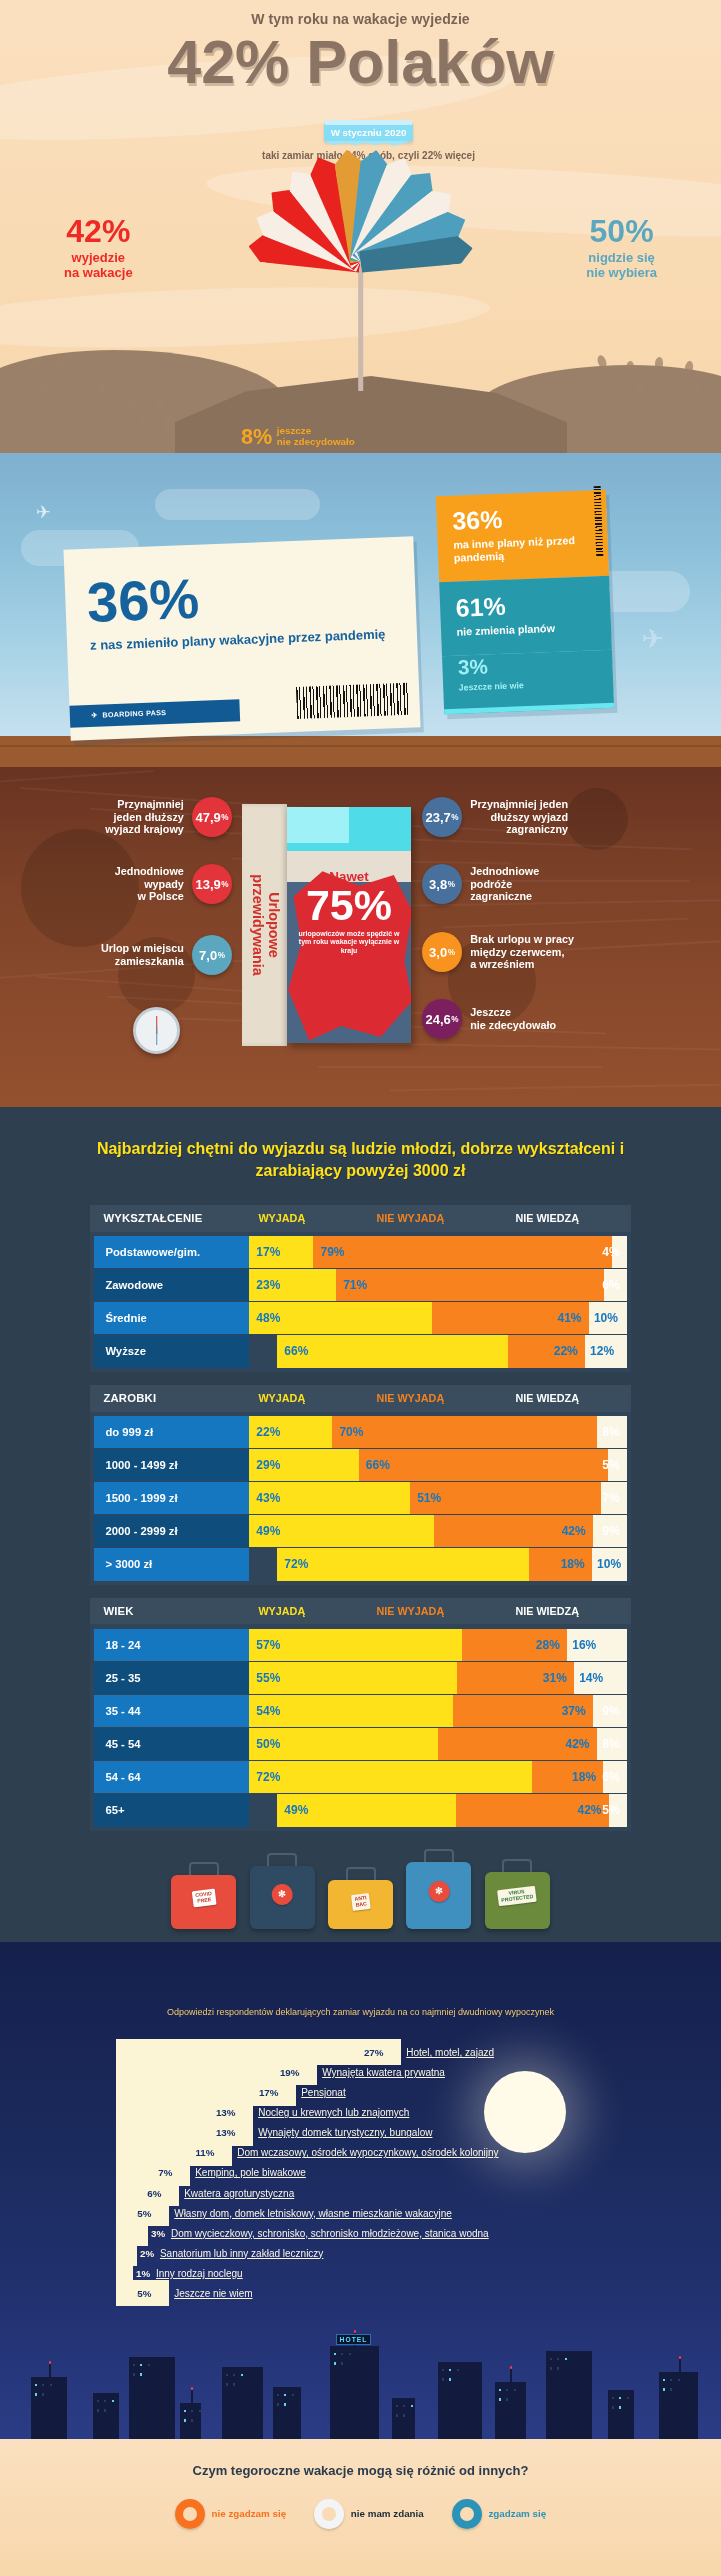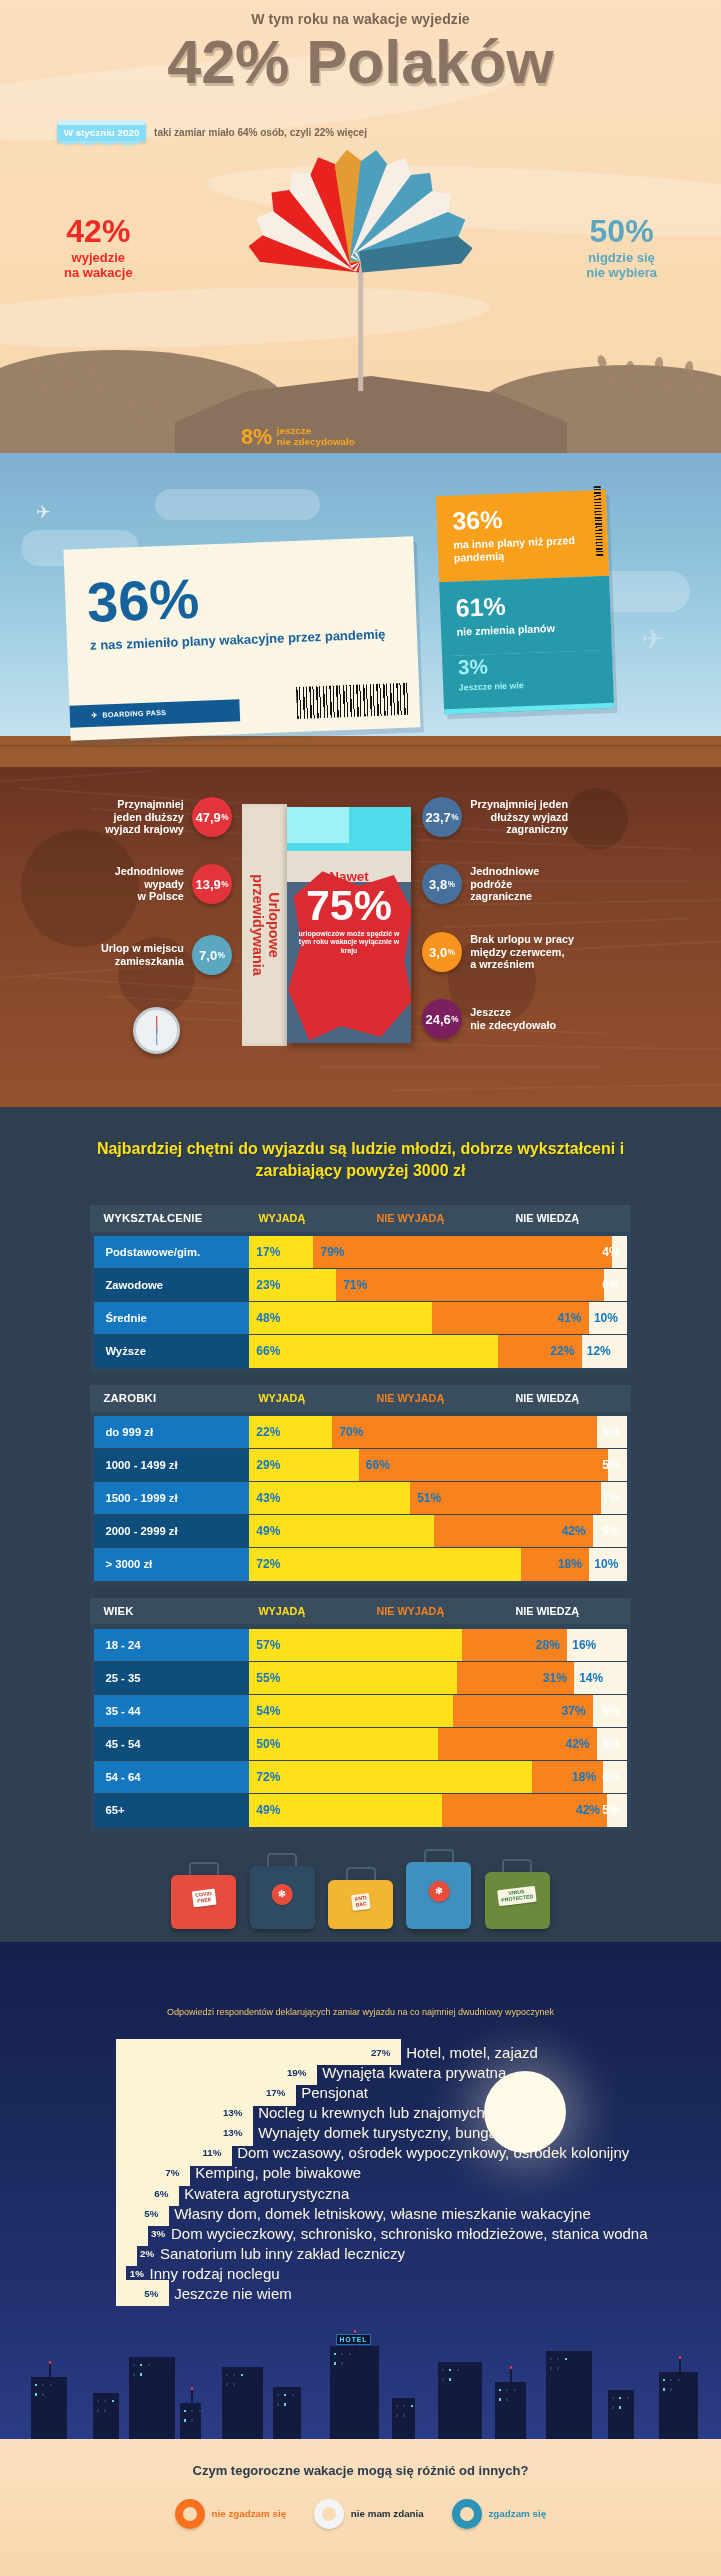--- a/index.html
+++ b/index.html
@@ -32,21 +32,21 @@
     position:absolute;top:11.3px;left:0;width:721px;text-align:center;
     font-size:14px;color:#7a6355;font-weight:700;letter-spacing:0.1px;
   }
   .sec1-big{
     position:absolute;top:32px;left:0;width:721px;text-align:center;
     font-size:61px;line-height:1;font-weight:800;color:#8c7464;
     text-shadow:1.5px 2.6px 0 rgba(120,96,78,.35);
   }
   .sec1-sub{
     position:absolute;top:123px;left:57px;width:623px;
-    font-size:10px;color:#7a6355;font-weight:700;display:flex;align-items:center;gap:8px;
+    font-size:10px;color:#7a6355;font-weight:700;display:flex;align-items:center;gap:8px;flex-direction:column;
   }
   .ice-badge{
     display:inline-block;background:#86ddf5;color:#fff;font-weight:800;font-size:9.8px;
     padding:3.6px 6.7px 4.6px 6.7px;border-radius:2.1px;position:relative;
     box-shadow:0 1.5px 3.1px rgba(0,0,0,.12);
   }
   .ice-badge::before{content:"";position:absolute;top:-2.6px;left:1px;right:1px;height:4.6px;background:#cdeefb;border-radius:2.1px 2.1px 0 0;}
   .ice-badge::after{content:"";position:absolute;bottom:-3.6px;left:2.1px;right:2.1px;height:5.2px;background:#9fe4f7;
     clip-path:polygon(0 0,100% 0,92% 60%,80% 100%,70% 45%,58% 90%,46% 40%,34% 95%,22% 45%,10% 85%,0 40%);}
   .ice-badge span{position:relative;z-index:2;}
@@ -130,21 +130,21 @@
     margin:0 72px 24px 72px;text-shadow:1px 1px 0 rgba(0,0,0,.25);}
   .tbl{width:541px;margin:0 auto 13.4px auto;}
   .tbl-head{background:#3a4d5e;padding:7.2px 13.4px;display:flex;align-items:center;
     box-shadow:0 1.5px 0 rgba(0,0,0,.22);}
   .th-cat{width:155px;color:#fff;font-size:11.3px;font-weight:800;letter-spacing:0.2px;}
   .th-a{width:118px;color:#ffe11a;font-size:10.8px;font-weight:700;}
   .th-b{width:139px;color:#f4821f;font-size:10.8px;font-weight:700;}
   .th-c{color:#fff;font-size:10.8px;font-weight:700;}
   .tbl-body{background:#31455a;padding:4.1px;}
   .trow{display:flex;align-items:stretch;height:33px;border-bottom:1.5px solid #31455a;}
-  .trow:last-child{border-bottom:none;}
+  .trow:last-child{border-bottom:none;gap:28px;}
   .trow.alt .rlabel{background:#0e4d7c;}
   .rlabel{width:155px;background:#1577c0;color:#fff;display:flex;align-items:center;
     padding-left:11.3px;font-size:11.3px;font-weight:800;}
   .rbars{flex:1;display:flex;position:relative;}
   .bar{display:flex;align-items:center;font-size:12px;font-weight:800;white-space:nowrap;}
   .bar.yellow{background:#ffe11a;color:#1577c0;padding-left:7.2px;}
   .bar.orange{background:#f7821e;color:#1577c0;padding-left:7.2px;}
   .bar.white{background:#fbf5e4;color:#1577c0;padding-left:5.2px;}
   .bar.rt{justify-content:flex-end;padding-right:7.2px;padding-left:0;}
   .bar.wtxt{color:#fff;}
@@ -163,23 +163,23 @@
   .sec-night{position:relative;width:721px;background:linear-gradient(180deg,#15204d 0%,#1b2a5c 40%,#223272 75%,#2b3c86 100%);
     padding:46px 0 0 0;overflow:hidden;}
   .moon{position:absolute;right:155px;top:129px;width:82px;height:82px;border-radius:50%;
     background:#fffbe8;box-shadow:0 0 46px 17.5px rgba(255,250,225,.3);}
   .night-title{color:#fdf3dc;font-size:16px;font-weight:800;text-align:center;line-height:1.45;
     margin:0 113px;text-shadow:0 0 11.3px rgba(255,245,220,.45);}
   .night-sub{color:#f3c96b;font-size:9px;text-align:center;line-height:1.5;margin:17.5px 0 24px 0;}
   .hlist{width:582px;margin:0 auto;padding-left:46px;position:relative;z-index:3;}
   .hrow{display:flex;align-items:center;height:18px;margin-bottom:2.1px;}
   .hbar{background:#fbf5d6;height:26px;display:flex;align-items:center;justify-content:flex-end;
-    padding-right:10px;color:#14306e;font-weight:800;font-size:9.8px;flex:none;}
+    padding-right:17px;color:#14306e;font-weight:800;font-size:9.8px;flex:none;}
   .hnum-out{color:#fdf8e4;font-weight:800;font-size:9.8px;margin-left:3.6px;}
-  .hlabel{color:#fdf8e4;font-size:15px;margin-left:5.7px;white-space:nowrap;}
+  .hlabel{color:#fdf8e4;font-size:10px;margin-left:5.7px;white-space:nowrap;text-decoration:underline;}
   .city{position:absolute;bottom:0;background:#121a3d;}
   .city .win{position:absolute;width:2.1px;height:2.1px;background:#6fe3ff;}
   .antenna{position:absolute;width:1.5px;background:#121a3d;}
   .antenna::after{content:"";position:absolute;top:-2.1px;left:-0.5px;width:2.6px;height:2.6px;background:#ff3b3b;border-radius:50%;}
   .hotel-sign{position:absolute;color:#49e8ff;font-size:6.7px;font-weight:800;letter-spacing:1px;
     background:#0c1430;padding:1px 2.6px;border:0.5px solid #2a6fb0;}
 
   
   .sec-donut{position:relative;width:721px;
     background:linear-gradient(180deg,#fbe0c0 0%,#f9dcb6 50%,#f7d6ab 100%);padding:24px 0 20.6px 0;overflow:hidden;}

